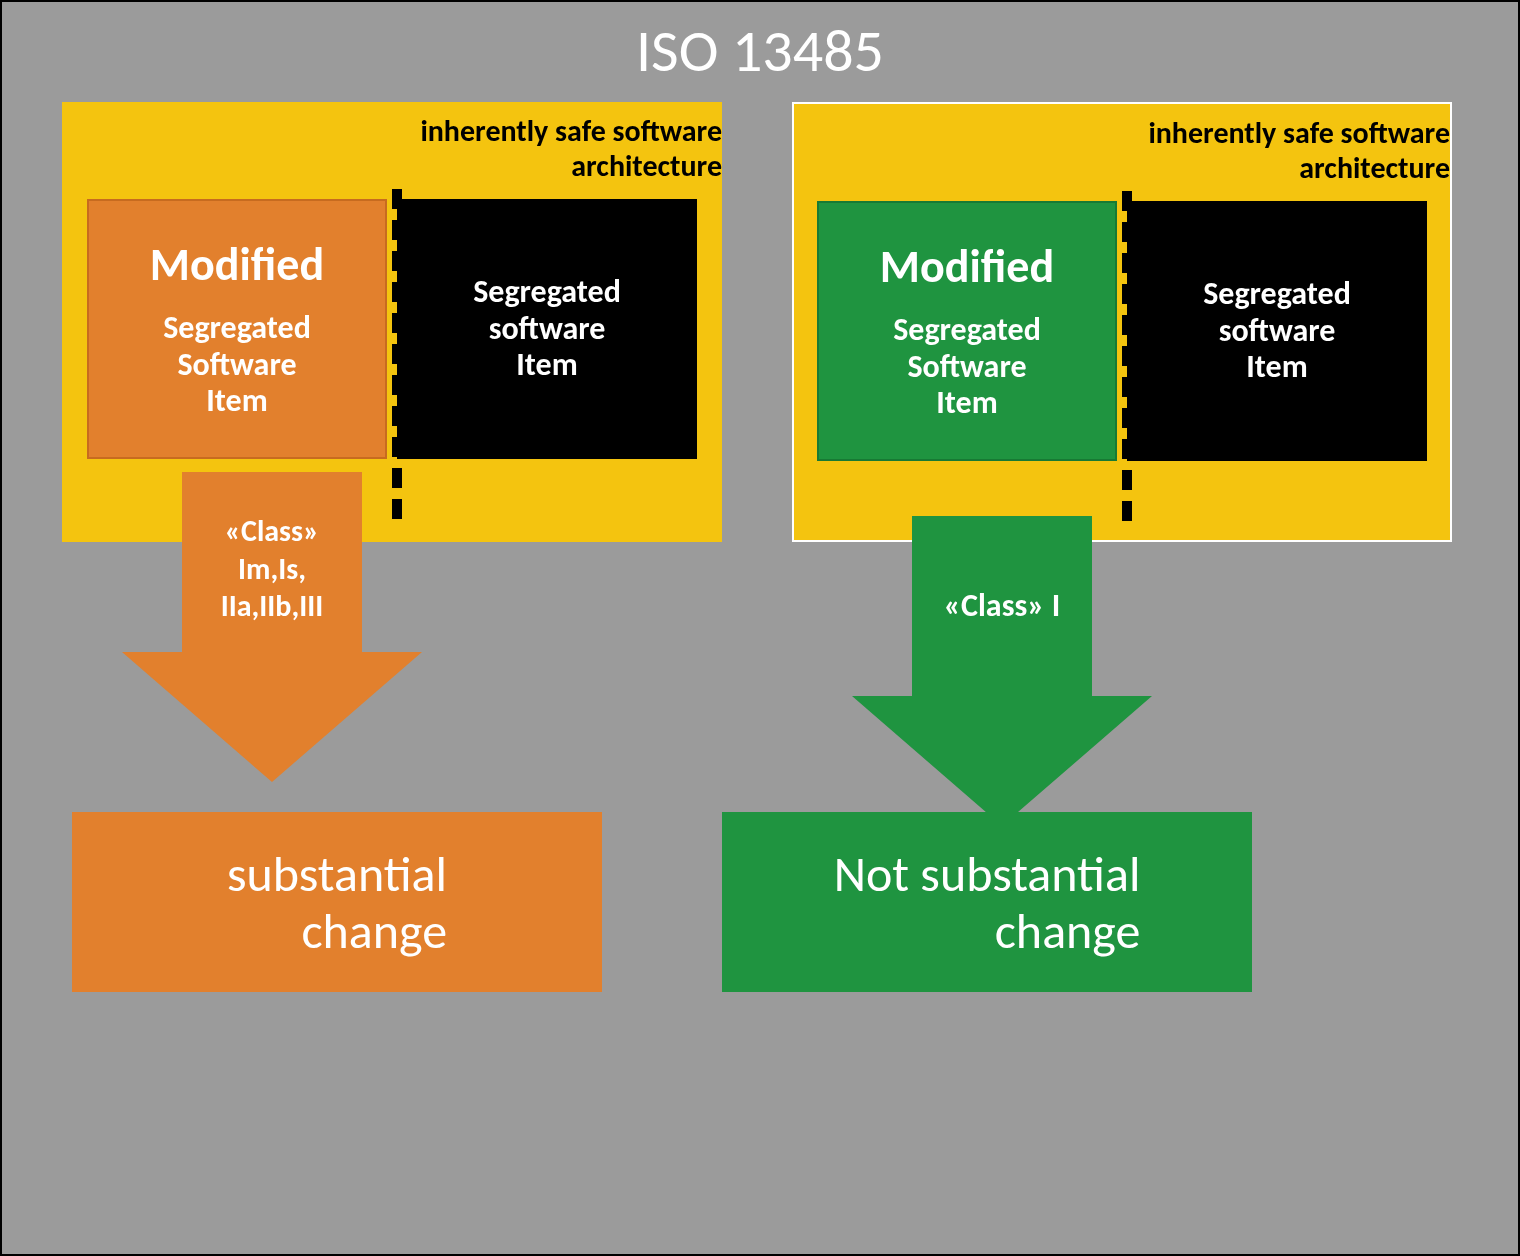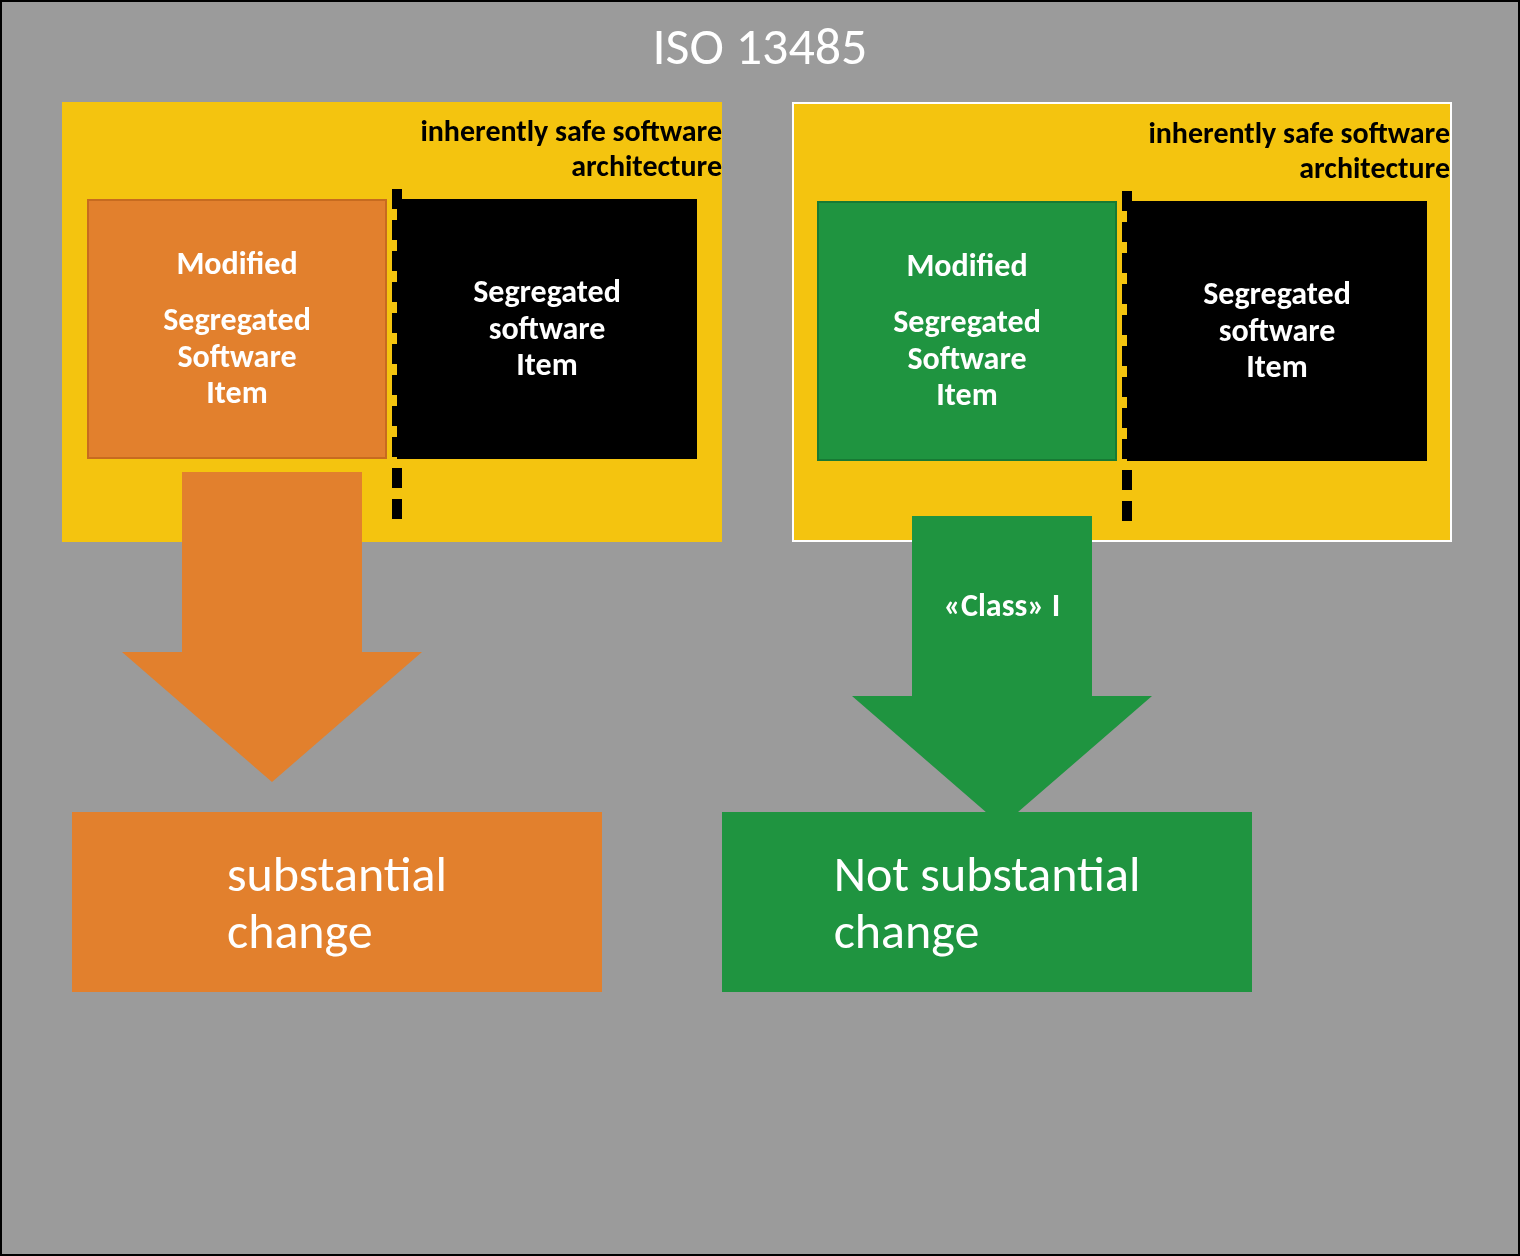--- a/index.html
+++ b/index.html
@@ -11,21 +11,21 @@
     position: relative;
     border: 2px solid #000;
   }
   .title {
     position: absolute;
     top: 12px;
     left: 0;
     width: 100%;
     text-align: center;
     color: #fff;
-    font-size: 52px;
+    font-size: 60px;
     font-weight: 400;
   }
   .panel {
     position: absolute;
     top: 100px;
     width: 660px;
     height: 440px;
     background: #f4c40f;
     padding-top: 12px;
   }
@@ -51,21 +51,21 @@
     height: 260px;
     text-align: center;
     color: #fff;
     display: flex;
     flex-direction: column;
     align-items: center;
     justify-content: center;
     font-weight: 700;
     line-height: 1.15;
   }
-  .item-box .big { font-size: 32px; margin-bottom: 19px; }
+  .item-box .big { font-size: 46px; margin-bottom: 19px; }
   .item-box .rest { font-size: 32px; }
   .orange-box { background: #e2802d; border: 2px solid #c76b1f; }
   .green-box { background: #1f9440; border: 2px solid #177a34; }
   .black-box { background: #000; }
   .vdash {
     position: absolute;
     top: -10px;
     bottom: -60px;
     left: 50%;
     width: 0;
@@ -94,21 +94,21 @@
   }
   .arrow-text.single { top: 70px; font-size: 32px; }
   .result-box {
     position: absolute;
     top: 810px;
     width: 530px;
     height: 180px;
     display: flex;
     align-items: center;
     justify-content: center;
-    text-align: left;
+    text-align: right;
     color: #fff;
     font-size: 50px;
     font-weight: 400;
     line-height: 1.15;
   }
   .result-box.left { left: 70px; background: #e2802d; }
   .result-box.right { left: 720px; background: #1f9440; }
 </style>
 </head>
 <body>
@@ -137,20 +137,25 @@
         <span>Item</span>
       </div>
     </div>
   </div>
 </div>
 
 <div class="arrow-wrap left">
   <svg width="300" height="310" viewBox="0 0 300 310">
     <polygon points="60,0 240,0 240,180 300,180 150,310 0,180 60,180" fill="#e2802d"></polygon>
   </svg>
+  <div class="arrow-text">
+    <span>«Class»</span><br>
+    <span>Im,Is,</span><br>
+    <span>IIa,IIb,III</span>
+  </div>
 </div>
 
 <div class="result-box left">
   <div>
     <span>substantial</span><br>
     <span>change</span>
   </div>
 </div>
 
 <div class="panel right">

